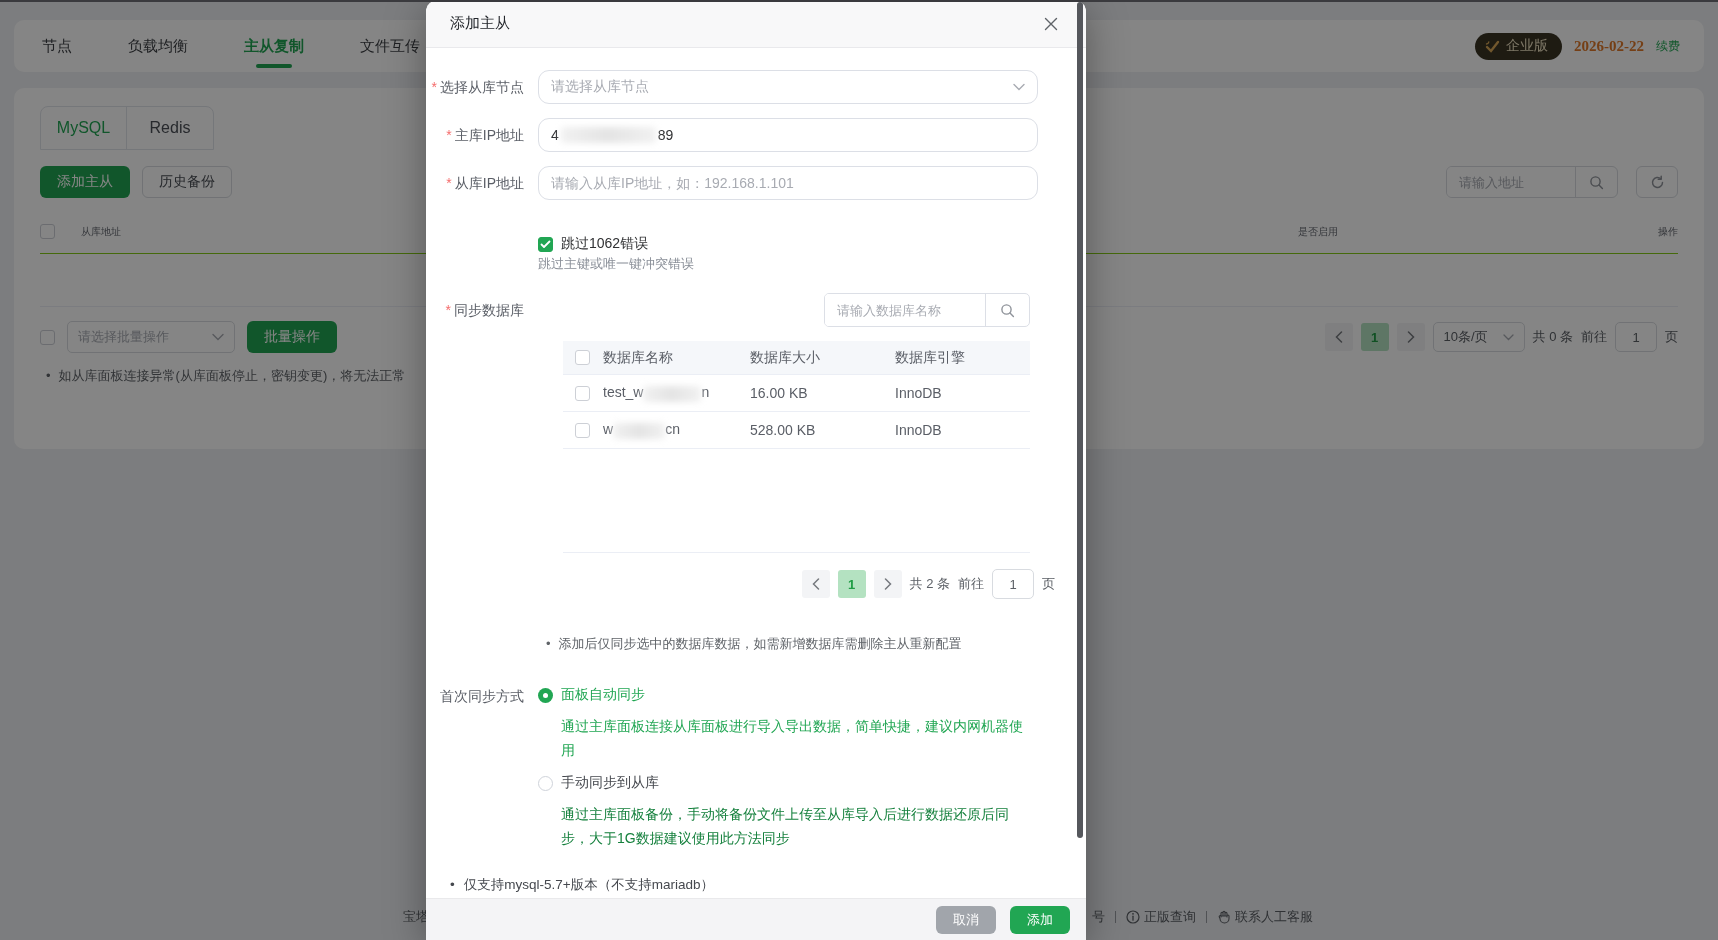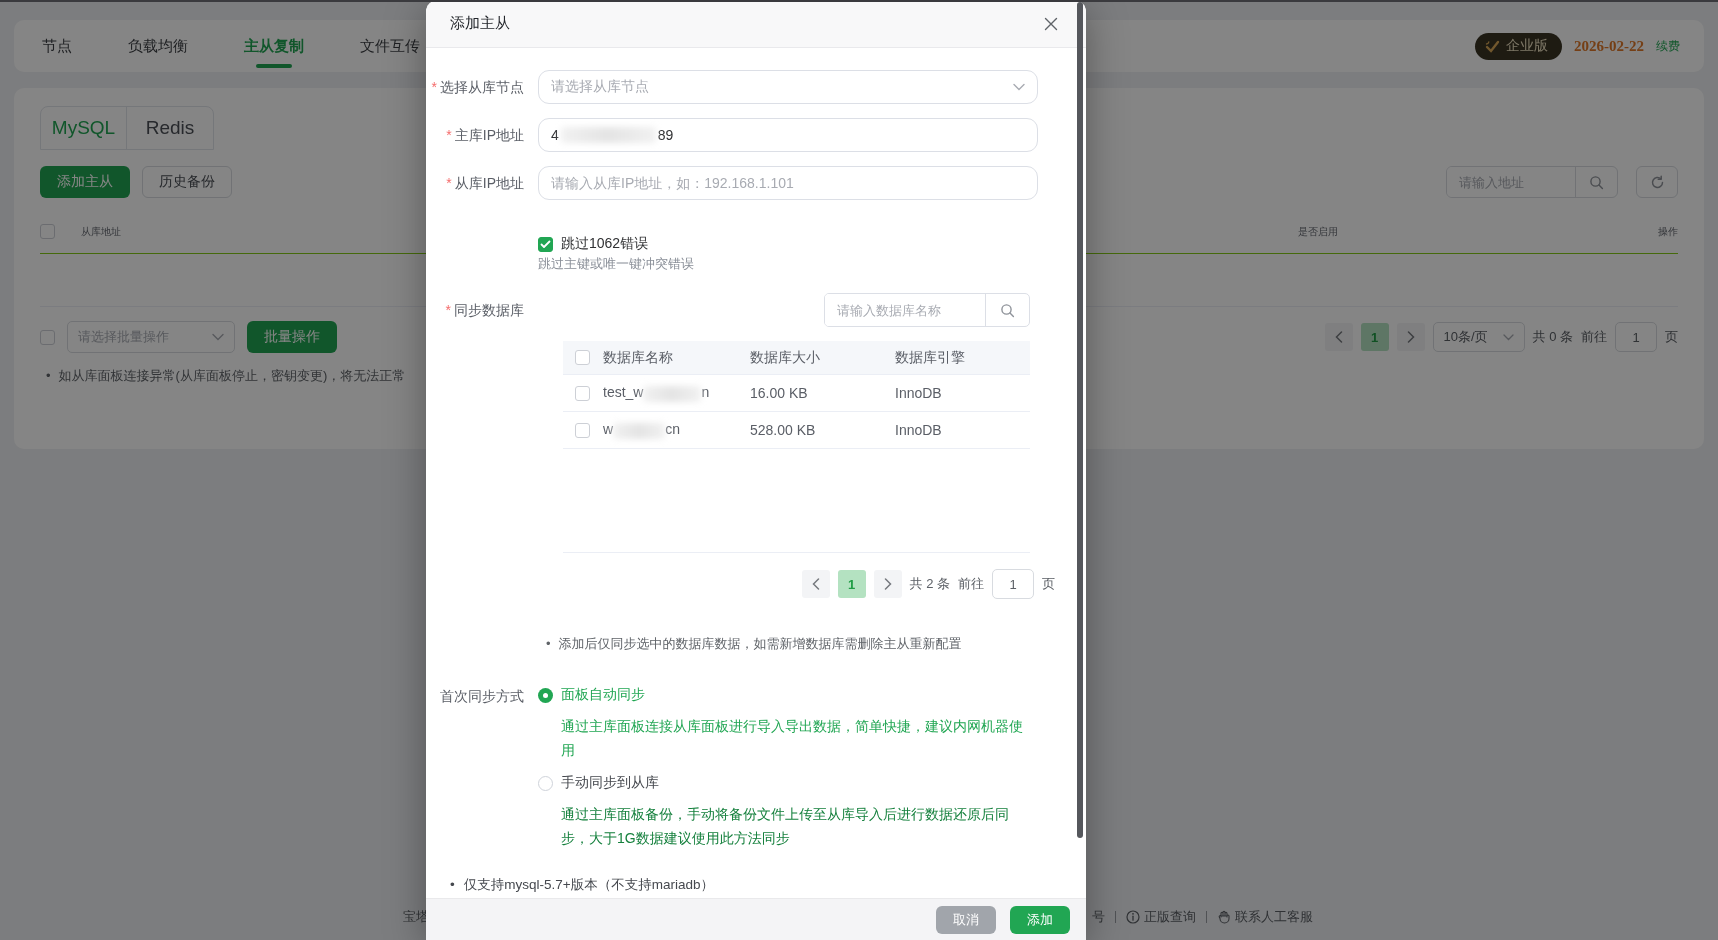--- a/index.html
+++ b/index.html
@@ -14,21 +14,21 @@
   .nav-tab { position:relative; display:flex; align-items:center; padding:0 4px; margin-right:48px; font-size:15px; color:#3c3f44; cursor:pointer; }
   .nav-tab.active { color:#21a653; font-weight:bold; }
   .nav-tab.active::after { content:""; position:absolute; left:50%; transform:translateX(-50%); bottom:4px; width:36px; height:4px; border-radius:2px; background:#21a653; }
   .license { margin-left:auto; display:flex; align-items:center; gap:12px; }
   .ent-badge { display:flex; align-items:center; gap:6px; height:27px; padding:0 14px 0 10px; border-radius:14px; background:#3a3424; color:#efe3c2; font-size:14px; }
   .ent-date { color:#e07a2b; font-weight:bold; font-size:15px;font-family:Liberation Serif, serif; }
   .ent-renew { color:#21a653; font-size:12px; cursor:pointer; }
 
   .main-card { left:14px; right:14px; top:88px; height:361px; padding:18px 26px; }
   .db-tabs { display:flex; width:max-content; border:1px solid #e1e4ea; border-radius:8px 8px 0 0; overflow:hidden; }
-  .db-tab { width:86px; height:42px; display:flex; align-items:center; justify-content:center; font-size:19px; color:#4b4f56; border-right:1px solid #e1e4ea; cursor:pointer; }
+  .db-tab { width:86px; height:42px; display:flex; align-items:center; justify-content:center; font-size:16px; color:#4b4f56; border-right:1px solid #e1e4ea; cursor:pointer; }
   .db-tab:last-child { border-right:none; }
   .db-tab.active { color:#21a653; }
   .toolbar { display:flex; align-items:center; margin-top:16px; }
   .btn { display:inline-flex; align-items:center; justify-content:center; height:32px; padding:0 16px; border-radius:6px; font-size:14px; cursor:pointer; border:1px solid transparent; }
   .btn-green { background:#21a653; color:#fff; }
   .btn-plain { background:#fff; color:#4b4f56; border-color:#d8dbe0; }
   .search-group { display:flex; height:32px; border:1px solid #d8dbe0; border-radius:6px; overflow:hidden; margin-left:auto; background:#fff; }
   .search-group input { border:none; outline:none; width:128px; padding:0 12px; font-size:13px; color:#303133; }
   .search-group input::placeholder { color:#a8abb2; }
   .search-btn { width:42px; display:flex; align-items:center; justify-content:center; border-left:1px solid #d8dbe0; cursor:pointer; }

